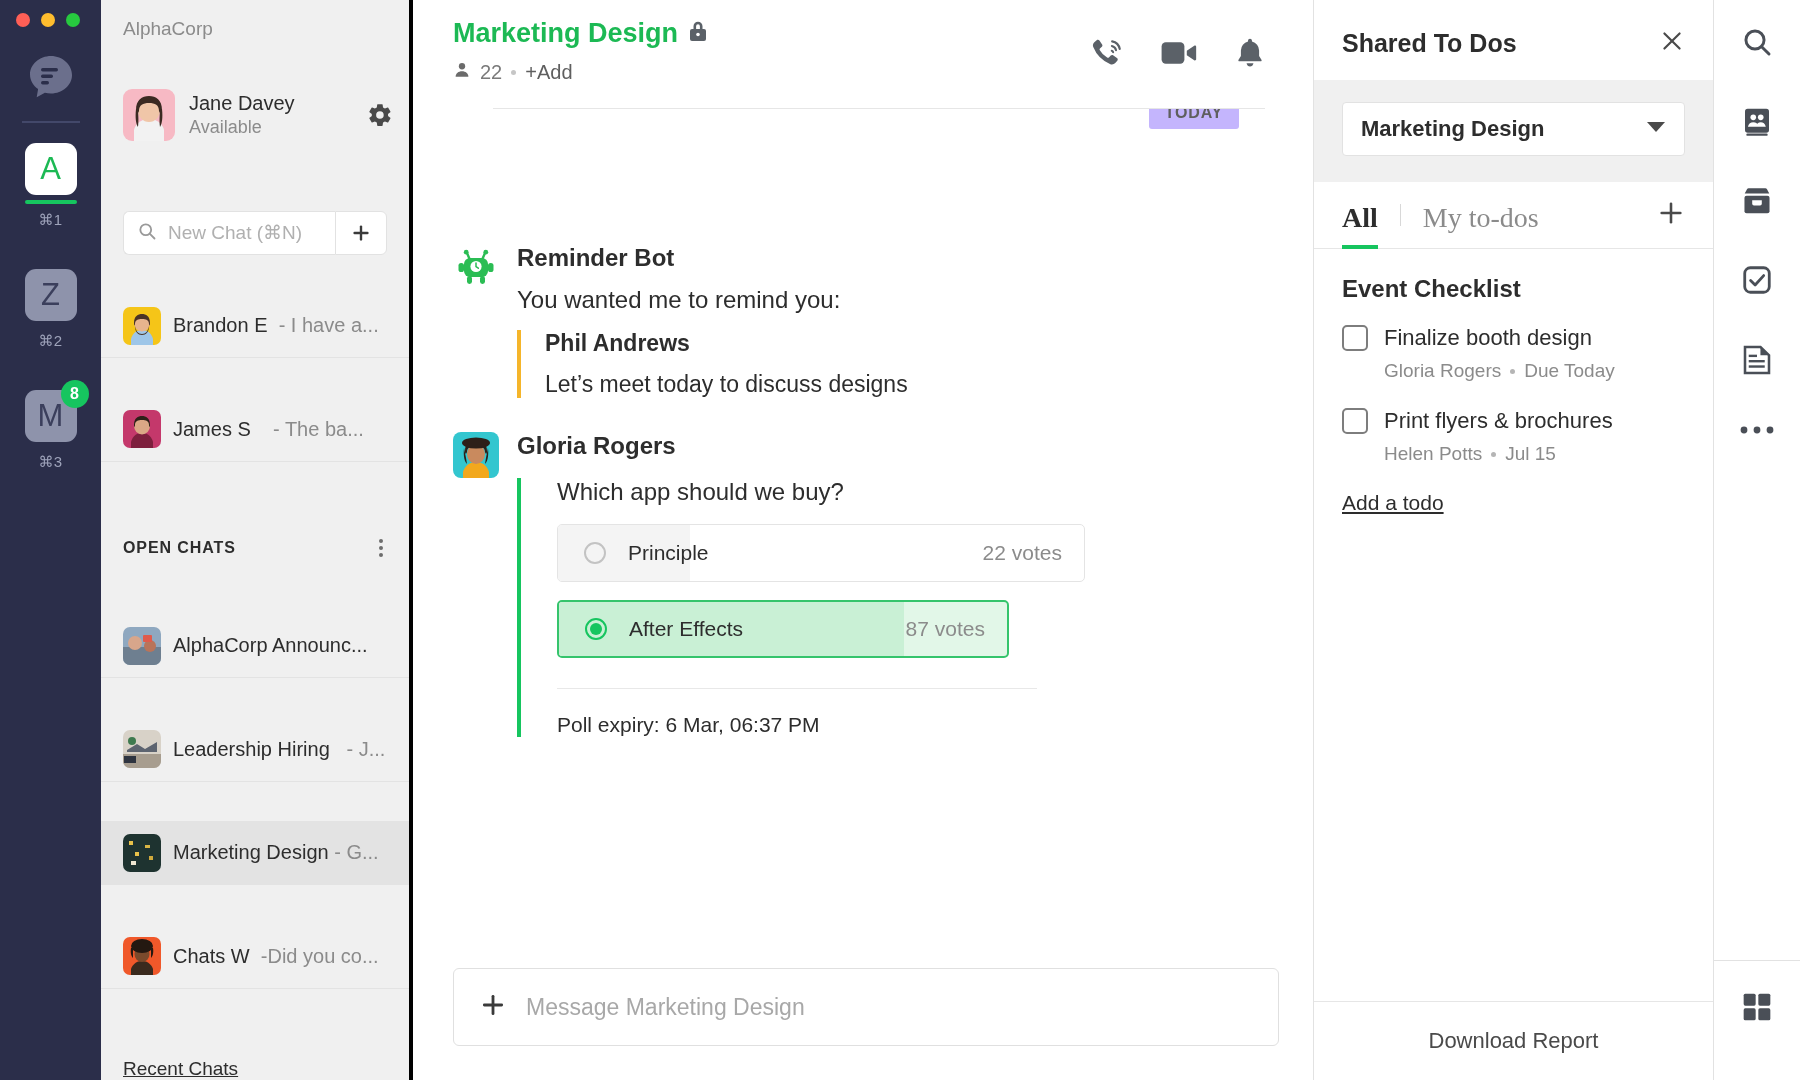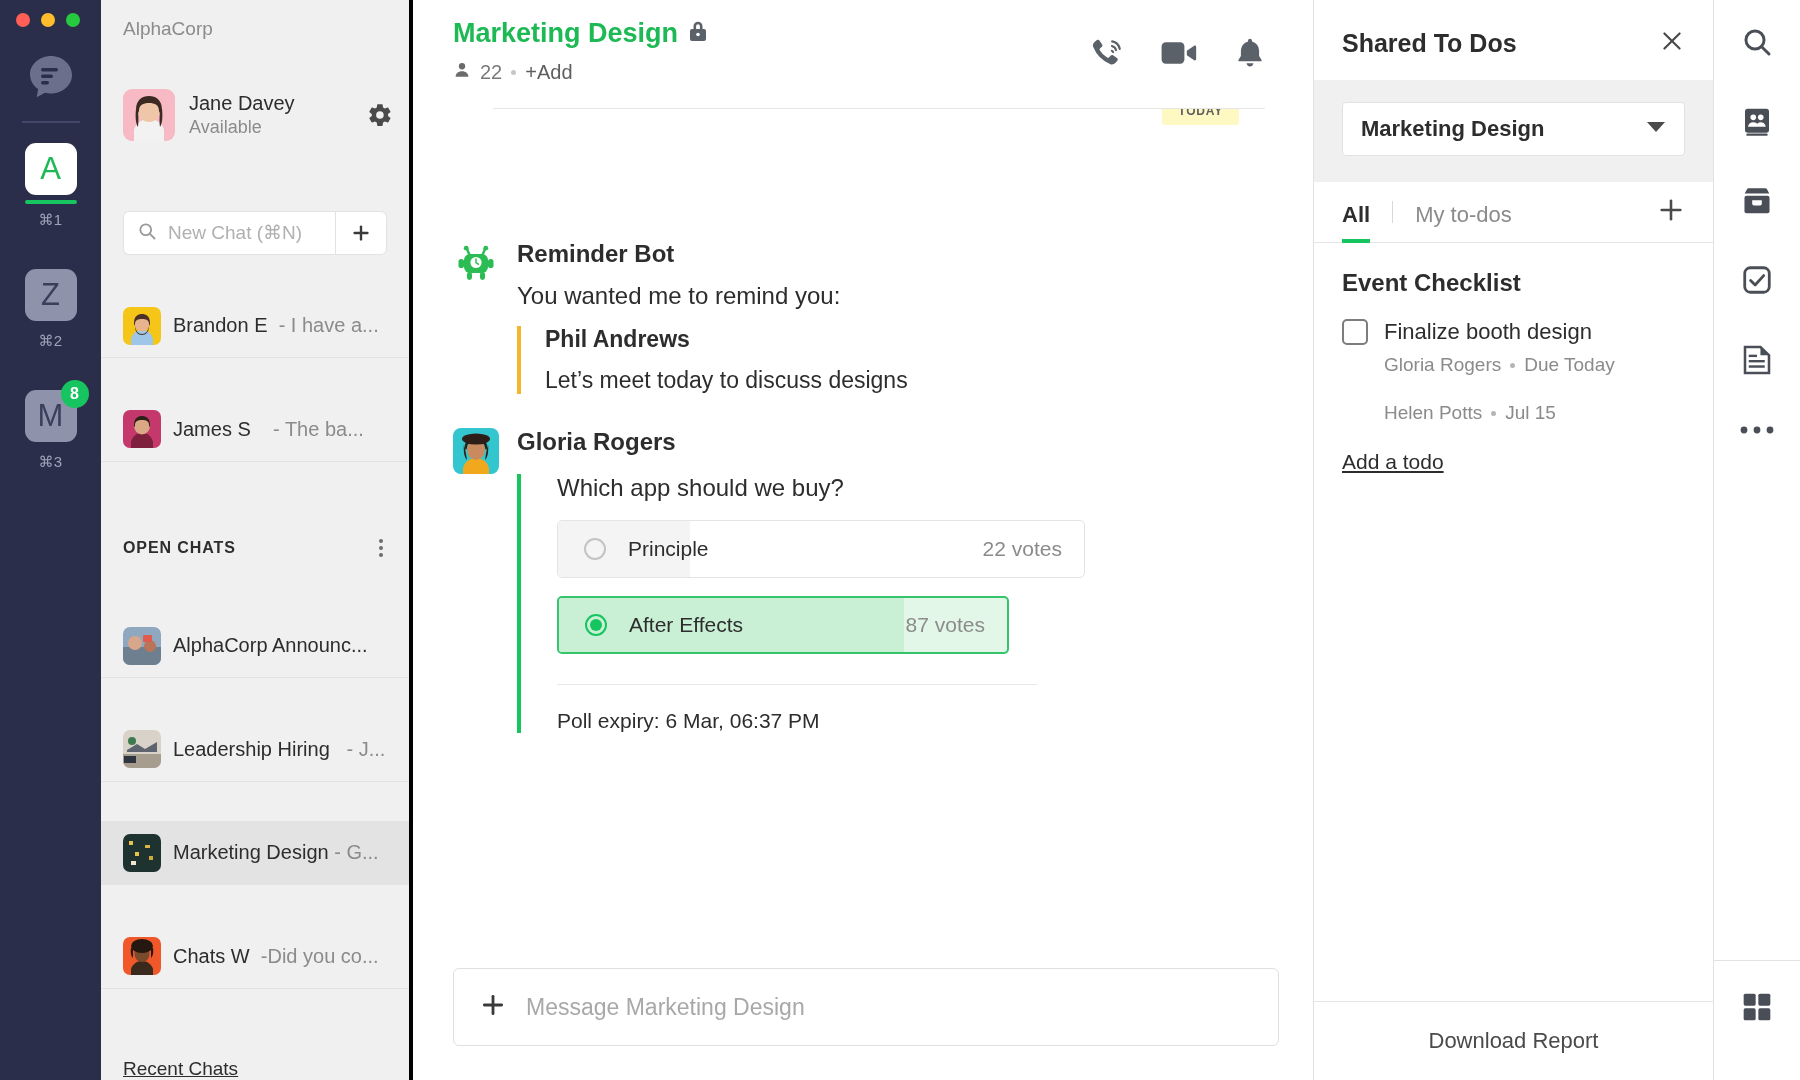--- a/index.html
+++ b/index.html
@@ -104,21 +104,21 @@
   .room-meta { display: flex; align-items: center; gap: 9px; margin-top: 12px; font-size: 20px; color: #7a7a7a; }
   .room-meta .sepdot { width: 5px; height: 5px; border-radius: 50%; background: #c6c6c6; }
   .room-meta .add { color: #5f5f5f; cursor: pointer; }
   .head-icons { display: flex; align-items: center; gap: 38px; padding-top: 18px; padding-right: 14px; }
   .head-icons .hi { cursor: pointer; }
   .head-rule { height: 1px; background: #e6e6e6; margin: 24px 14px 0 40px; }
 
   .msgs { flex: 1; padding: 0 34px 0 40px; position: relative; overflow: hidden; }
   .today-wrap { display: flex; justify-content: flex-end; padding-right: 40px; margin-top: -12px; }
   .today {
-    background: #fef9c3; color: #5f5f5f; font-size: 12px; font-weight: bold;
+    background: #c4b5fd; color: #5f5f5f; font-size: 16px; font-weight: bold;
     letter-spacing: .8px; padding: 7px 16px; border-radius: 3px;
   }
   .msg { display: flex; gap: 18px; }
   .msg-av { width: 46px; height: 46px; flex: 0 0 46px; border-radius: 8px; overflow: hidden; }
   .msg-body { flex: 1; min-width: 0; }
   .msg-name { font-size: 24px; font-weight: bold; color: #2d2d2d; }
   .msg-line { font-size: 24px; color: #2d2d2d; margin-top: 14px; }
   .quote { border-left: 4px solid #f5b52a; padding-left: 24px; margin-top: 16px; }
   .quote-name { font-size: 23px; font-weight: bold; color: #2d2d2d; }
   .quote-text { font-size: 23px; color: #2d2d2d; margin-top: 14px; }
@@ -167,21 +167,21 @@
   .picker-wrap { background: #f0f0f0; padding: 22px 28px 26px 28px; margin-top: 22px; }
   .picker {
     height: 54px; background: #fff; border: 1px solid #e2e2e2; border-radius: 4px;
     display: flex; align-items: center; padding: 0 18px; cursor: pointer;
   }
   .picker-val { flex: 1; font-size: 22px; font-weight: bold; color: #2d2d2d; }
   .tabs {
     display: flex; align-items: center; padding: 0 28px; border-bottom: 1px solid #e6e6e6; gap: 0;
   }
   .tab {
-    font-size: 22px; padding: 20px 0 14px 0; cursor: pointer; position: relative;
+    font-size: 28px; padding: 20px 0 14px 0; cursor: pointer; position: relative; font-family: Liberation Serif, serif;
   }
   .tab.active { color: #2d2d2d; font-weight: bold; }
   .tab.active::after {
     content: ""; position: absolute; left: 0; right: 0; bottom: -1px; height: 4px; background: #16c55f;
   }
   .tab-div { width: 1px; height: 22px; background: #d8d8d8; margin: 0 22px; }
   .tab-plus { margin-left: auto; cursor: pointer; }
   .todo-body { flex: 1; padding: 26px 28px 0 28px; overflow: hidden; }
   .todo-group { font-size: 24px; font-weight: bold; color: #2d2d2d; margin-bottom: 22px; }
   .todo-item { margin-bottom: 26px; }
@@ -558,20 +558,24 @@
           <span class="todo-title">Finalize booth design</span>
         </div>
         <div class="todo-sub">
           <span>Gloria Rogers</span>
           <span class="sd"></span>
           <span>Due Today</span>
         </div>
       </div>
 
       <div class="todo-item">
+        <div class="todo-top">
+          <span class="cbx"></span>
+          <span class="todo-title">Print flyers &amp; brochures</span>
+        </div>
         <div class="todo-sub">
           <span>Helen Potts</span>
           <span class="sd"></span>
           <span>Jul 15</span>
         </div>
       </div>
 
       <div class="addtodo">Add a todo</div>
     </div>
 

